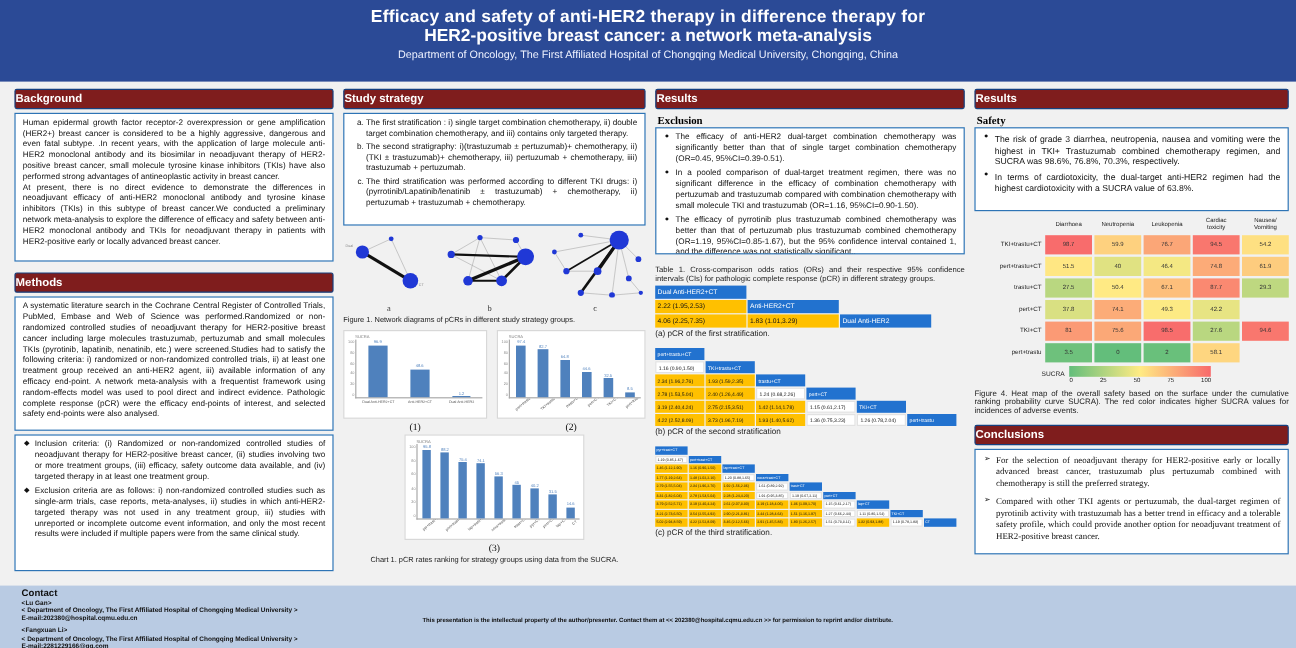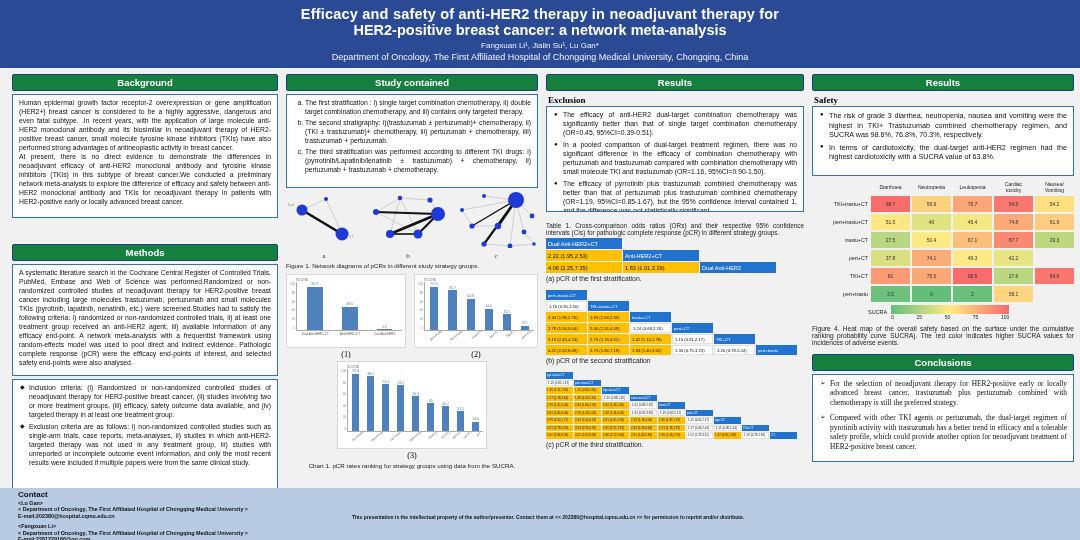--- a/index.html
+++ b/index.html
@@ -19,21 +19,21 @@
   .logo .cn{font-size:8.5px;color:#1d4ea0;font-weight:bold;}
   .logo .en{font-size:3.6px;color:#444;}
 
   
   .col{position:absolute;top:74px;}
   #col1{left:12px;width:266px;}
   #col2{left:286px;width:252px;}
   #col3{left:546px;width:258px;}
   #col4{left:812px;width:262px;}
 
-  .sec-title{background:#15803d;color:#fff;font-weight:bold;font-size:9.5px;text-align:center;
+  .sec-title{background:#7f1d1d;color:#fff;font-weight:bold;font-size:9.5px;
              padding:2px 0;border-radius:2px;border:1px solid #16407f;}
   .box{background:#fff;border:1px solid #2e74b5;padding:4px 6px;font-size:6.8px;line-height:1.32;
        text-align:justify;color:#111;margin-top:3px;overflow:hidden;box-sizing:border-box;}
   .subhead{font-size:9px;font-weight:bold;color:#000;margin:4px 0 1px 2px;font-family:"Liberation Serif",serif;}
   ul.blt{margin:0;padding-left:10px;list-style:none;}
   ul.blt li{margin-bottom:3px;position:relative;}
   ul.blt li:before{content:"\25CF";position:absolute;left:-9px;font-size:6px;}
   ul.diam li:before{content:"\25C6";}
   ol.abc{margin:0;padding-left:12px;}
   ol.abc li{margin-bottom:2px;}
@@ -96,48 +96,47 @@
   
   .footer{position:absolute;left:0;top:488px;width:1080px;height:52px;background:#b9cbe3;}
   .contact{position:absolute;left:18px;top:2px;font-size:5.4px;font-weight:bold;color:#101010;line-height:1.2;}
   .contact .chead{font-size:8px;}
   .notice{position:absolute;left:352px;top:26px;width:470px;font-size:5px;font-weight:bold;color:#101010;}
 </style>
 </head>
 <body>
 
 <div class="hdr">
-  <div class="t1">Efficacy and safety of anti-HER2 therapy in neoadjuvant therapy for</div>
+  <div class="t1">Efficacy and safety of anti-HER2 therapy in difference therapy for</div>
   <div class="t2">HER2-positive breast cancer: a network meta-analysis</div>
-  <div class="auth">Fangxuan Li¹, Jialin Su¹, Lu Gan*</div>
   <div class="affil">Department of Oncology, The First Affiliated Hospital of Chongqing Medical University, Chongqing, China</div>
 </div>
 
 <div class="col" id="col1">
   <div class="sec-title">Background</div>
   <div class="box" style="height:124px;">
     <div>Human epidermal growth factor receptor-2 overexpression or gene amplification (HER2+) breast cancer is considered to be a highly aggressive, dangerous and even fatal subtype. .In recent years, with the application of large molecule anti-HER2 monoclonal antibody and its biosimilar in neoadjuvant therapy of HER2-positive breast cancer, small molecule tyrosine kinase inhibitors (TKIs) have also performed strong advantages of antineoplastic activity in breast cancer.</div>
     <div> At present, there is no direct evidence to demonstrate the differences in neoadjuvant efficacy of anti-HER2 monoclonal antibody and tyrosine kinase inhibitors (TKIs) in this subtype of breast cancer.We conducted a preliminary network meta-analysis to explore the difference of efficacy and safety between anti-HER2 monoclonal antibody and TKIs for neoadjuvant therapy in patients with HER2-positive early or locally advanced breast cancer.</div>
   </div>
 
-  <div class="sec-title" style="margin-top:26px;">Methods</div>
+  <div class="sec-title" style="margin-top:9px;">Methods</div>
   <div class="box" style="height:112px;">
     <div>A systematic literature search in the Cochrane Central Register of Controlled Trials, PubMed, Embase and Web of Science was performed.Randomized or non-randomized controlled studies of neoadjuvant therapy for HER2-positive breast cancer including large molecules trastuzumab, pertuzumab and small molecules TKIs (pyrotinib, lapatinib, nenatinib, etc.) were screened.Studies had to satisfy the following criteria: i) randomized or non-randomized controlled trials, ii) at least one treatment group received an anti-HER2 agent, iii) available information of any efficacy end-point. A network meta-analysis with a frequentist framework using random-effects model was used to pool direct and indirect evidence. Pathologic complete response (pCR) were the efficacy end-points of interest, and selected safety end-points were also analysed.</div>
   </div>
 
   <div class="box" style="height:114px;">
     <ul class="blt diam">
       <li>Inclusion criteria: (i) Randomized or non-randomized controlled studies of neoadjuvant therapy for HER2-positive breast cancer, (ii) studies involving two or more treatment groups, (iii) efficacy, safety outcome data available, and (iv) targeted therapy in at least one treatment group.</li>
       <li>Exclusion criteria are as follows: i) non-randomized controlled studies such as single-arm trials, case reports, meta-analyses, ii) studies in which anti-HER2-targeted therapy was not used in any treatment group, iii) studies with unreported or incomplete outcome event information, and only the most recent results were included if multiple papers were from the same clinical study.</li>
     </ul>
   </div>
 </div>
 
 <div class="col" id="col2">
-  <div class="sec-title">Study contained</div>
+  <div class="sec-title">Study strategy</div>
   <div class="box" style="height:94px;">
     <ol class="abc" type="a">
       <li>The first stratification : i) single target combination chemotherapy, ii) double target combination chemotherapy, and iii) contains only targeted therapy.</li>
       <li>The second stratigraphy: i)(trastuzumab ± pertuzumab)+ chemotherapy, ii)(TKI ± trastuzumab)+ chemotherapy, iii) pertuzumab + chemotherapy, iiii) trastuzumab + pertuzumab.</li>
       <li>The  third stratification was performed according to different TKI drugs: i) (pyrrotinib/Lapatinib/lenatinib ± trastuzumab) + chemotherapy, ii) pertuzumab + trastuzumab + chemotherapy.</li>
     </ol>
   </div>
 
   <div class="netrow">
     <div class="netcell">

